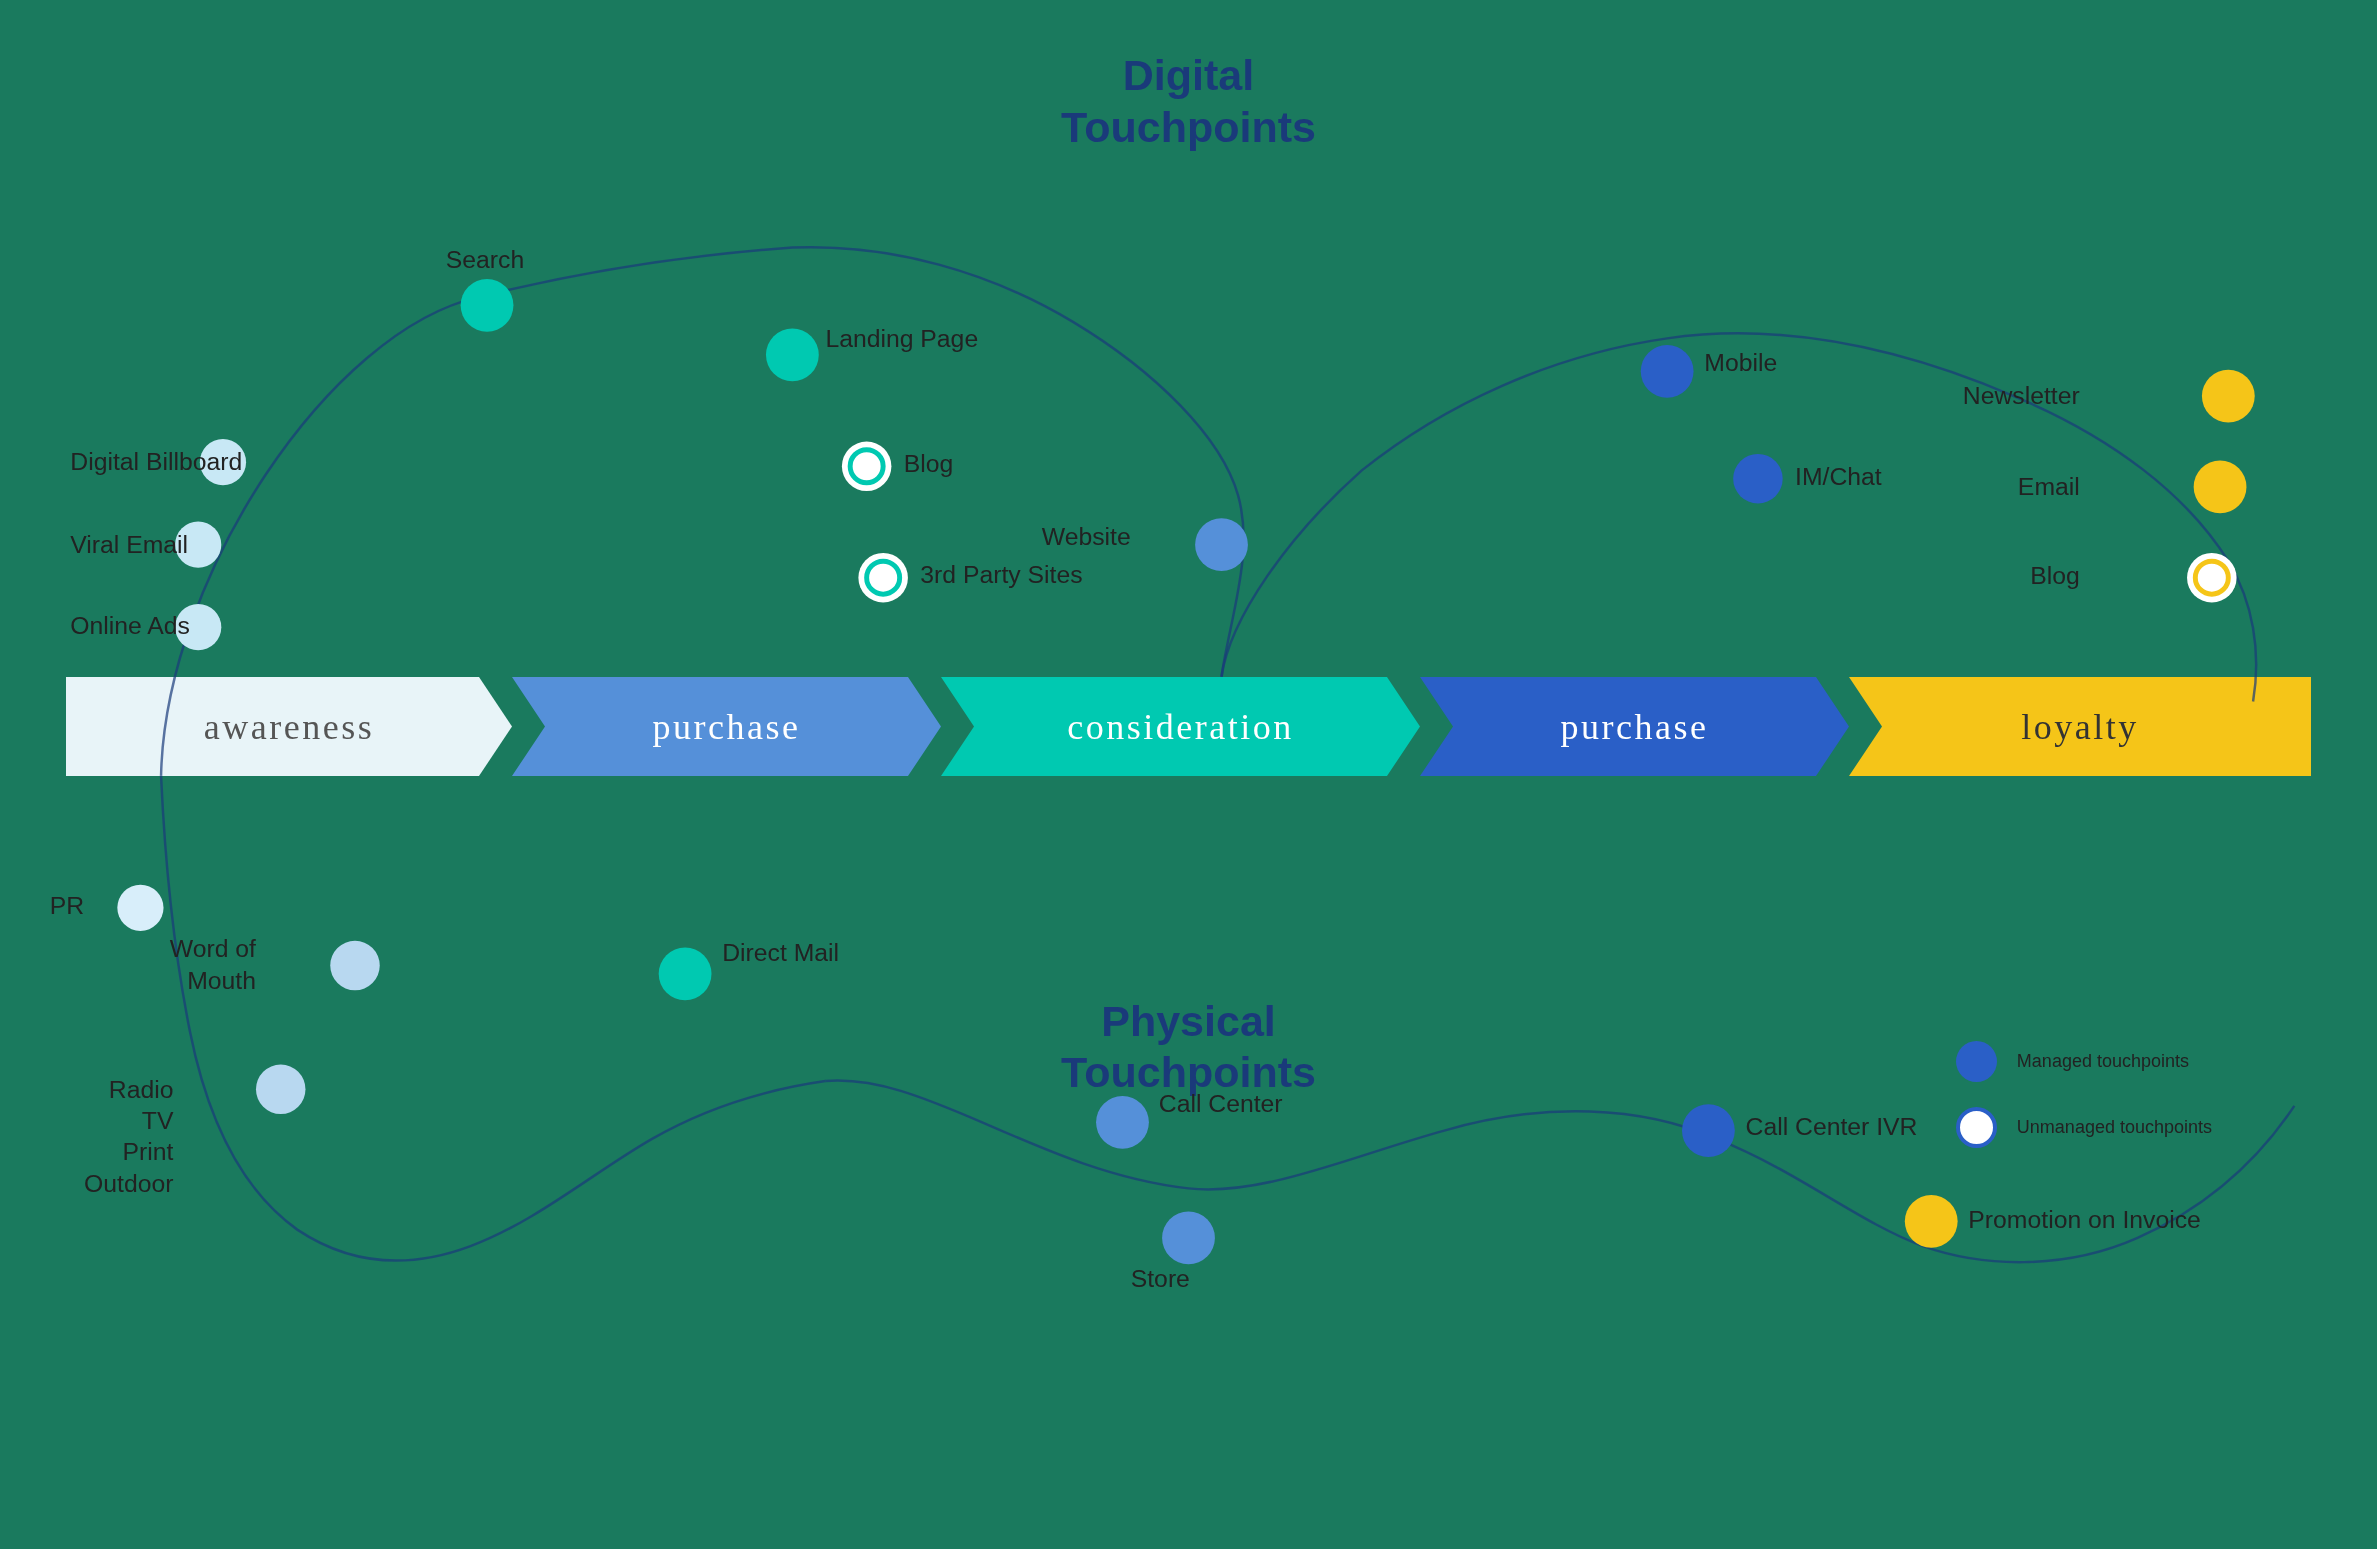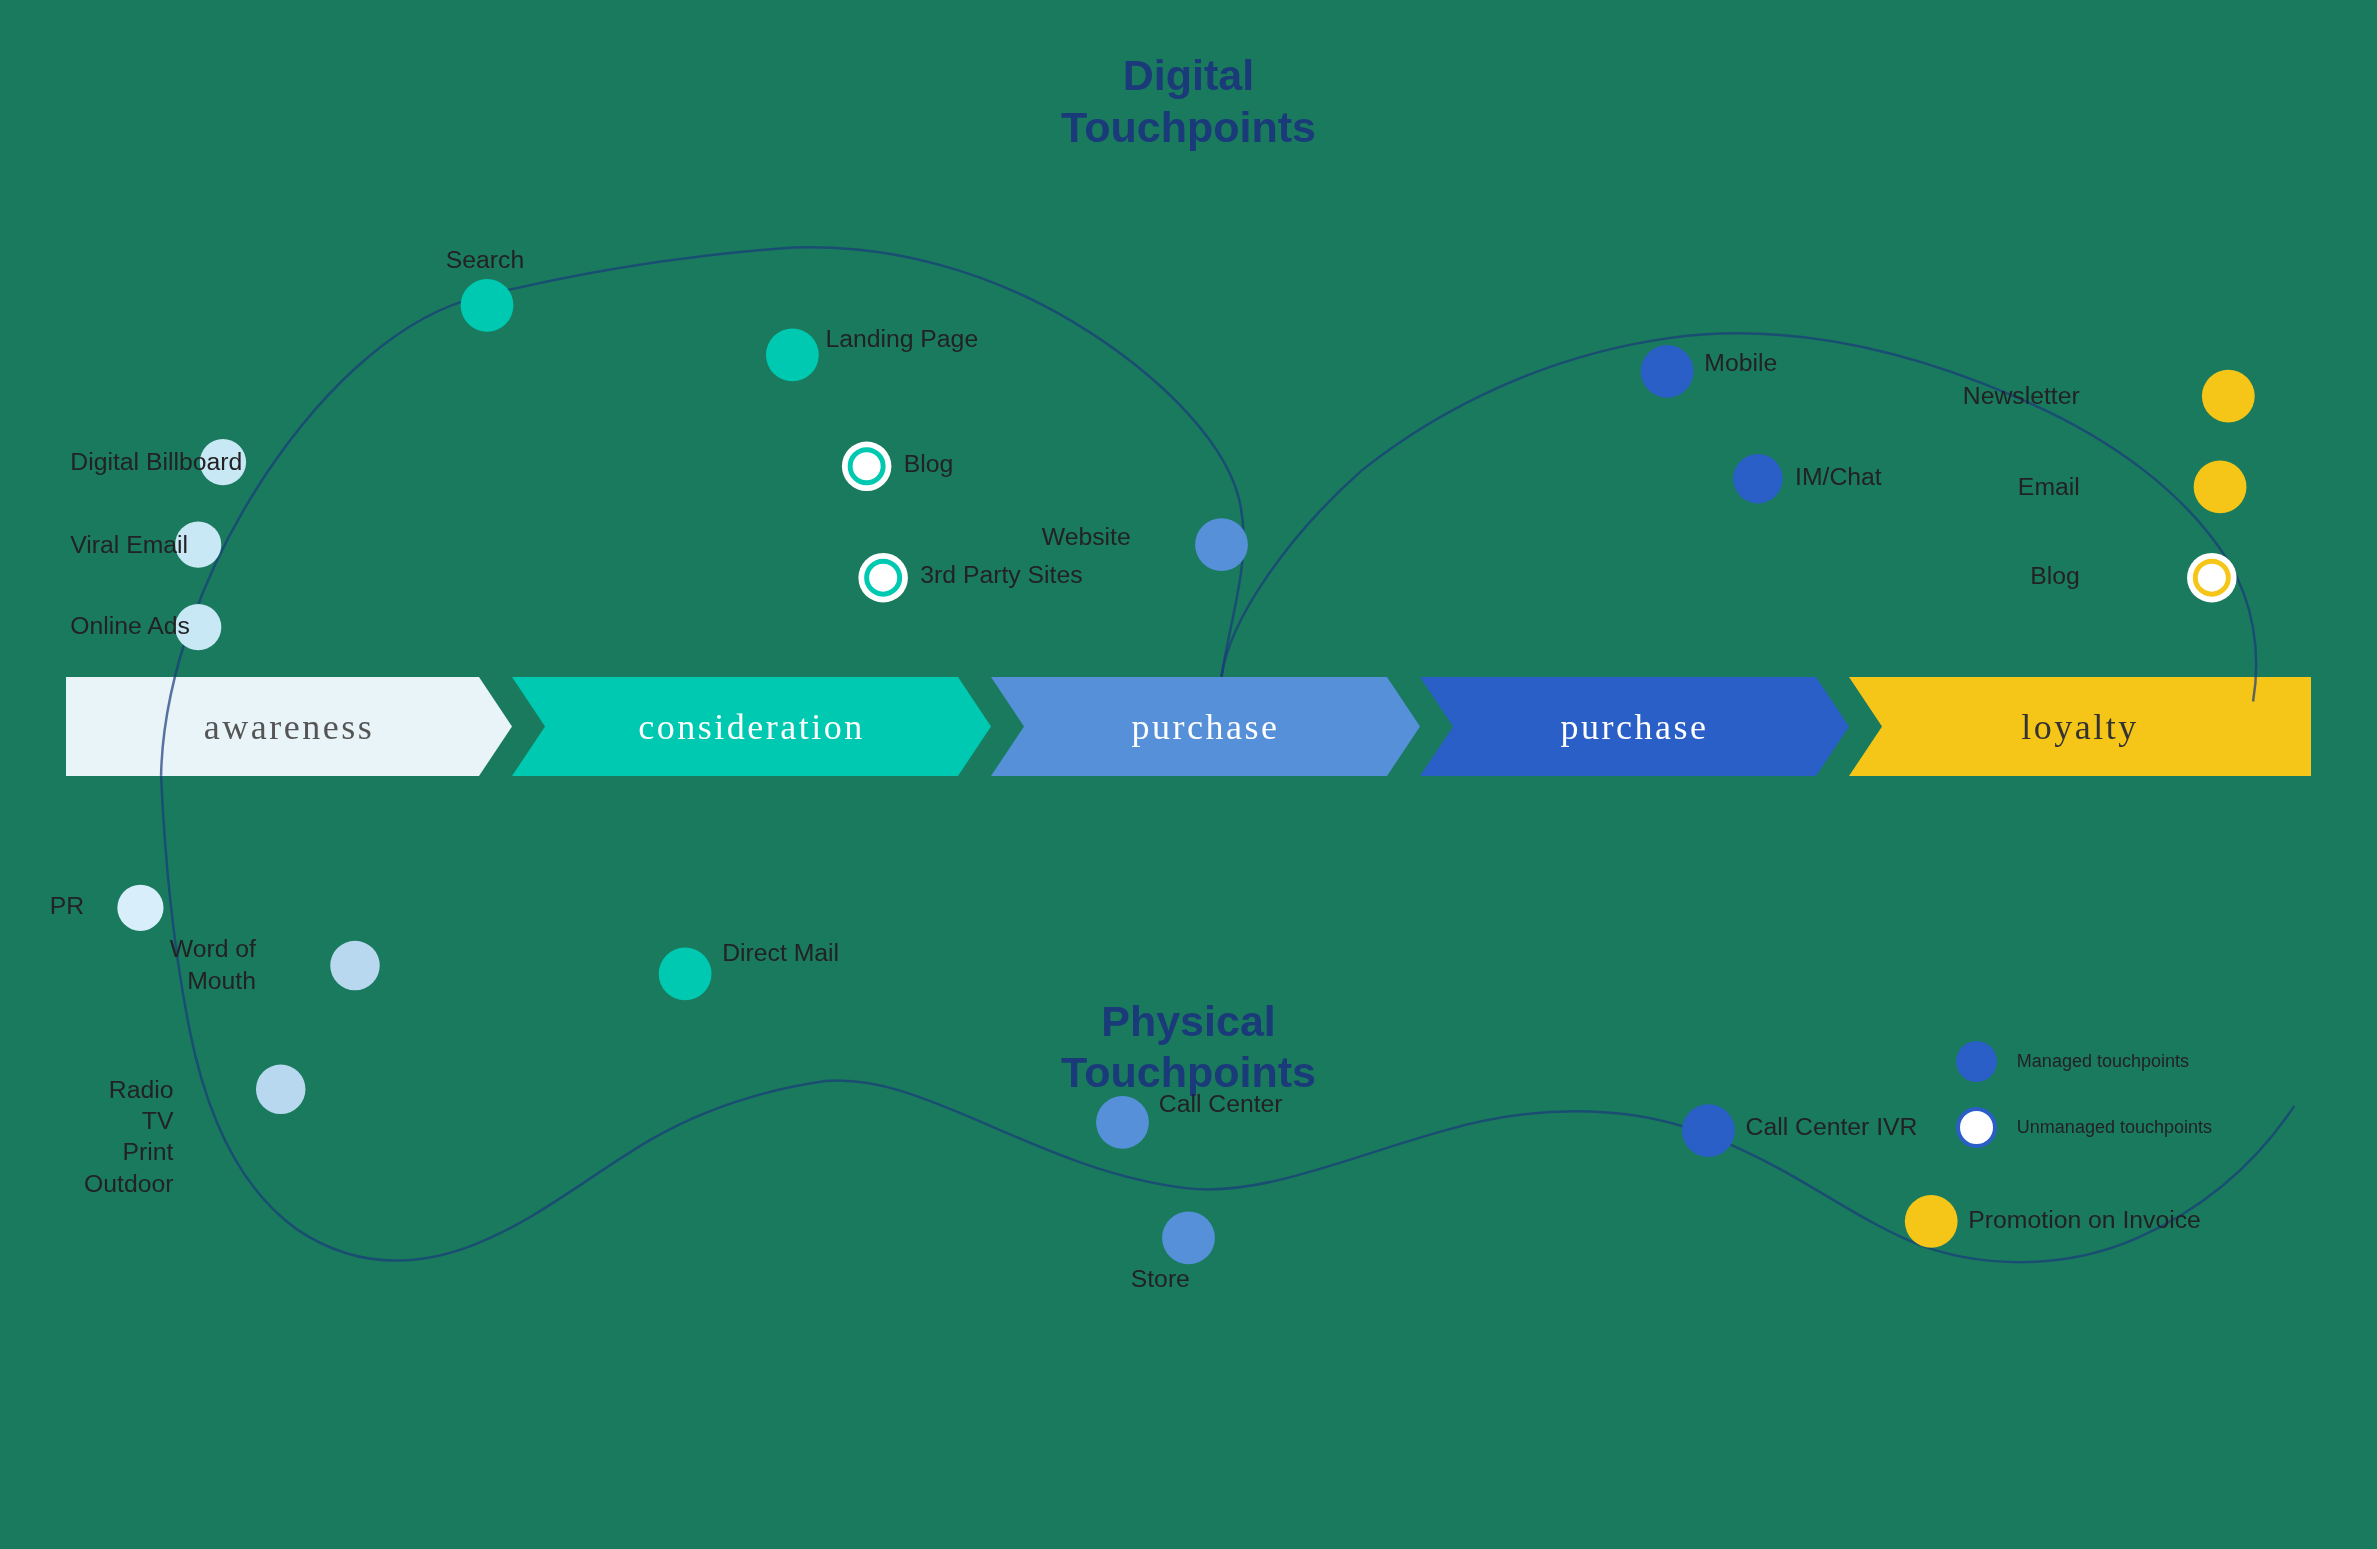--- a/index.html
+++ b/index.html
@@ -156,27 +156,27 @@
   <div class="title-physical">
     <span>Physical</span><br>
     <span>Touchpoints</span>
   </div>
 
   <div class="journey-bar">
     <div class="stage stage-awareness">
       <div class="stage-arrow"></div>
       <span class="stage-label">awareness</span>
     </div>
+    <div class="stage stage-purchase">
+      <div class="stage-arrow"></div>
+      <span class="stage-label">purchase</span>
+    </div>
     <div class="stage stage-consideration">
       <div class="stage-arrow"></div>
       <span class="stage-label">consideration</span>
-    </div>
-    <div class="stage stage-purchase">
-      <div class="stage-arrow"></div>
-      <span class="stage-label">purchase</span>
     </div>
     <div class="stage stage-service">
       <div class="stage-arrow"></div>
       <span class="stage-label">purchase</span>
     </div>
     <div class="stage stage-loyalty">
       <div class="stage-arrow"></div>
       <span class="stage-label">loyalty</span>
     </div>
   </div>

